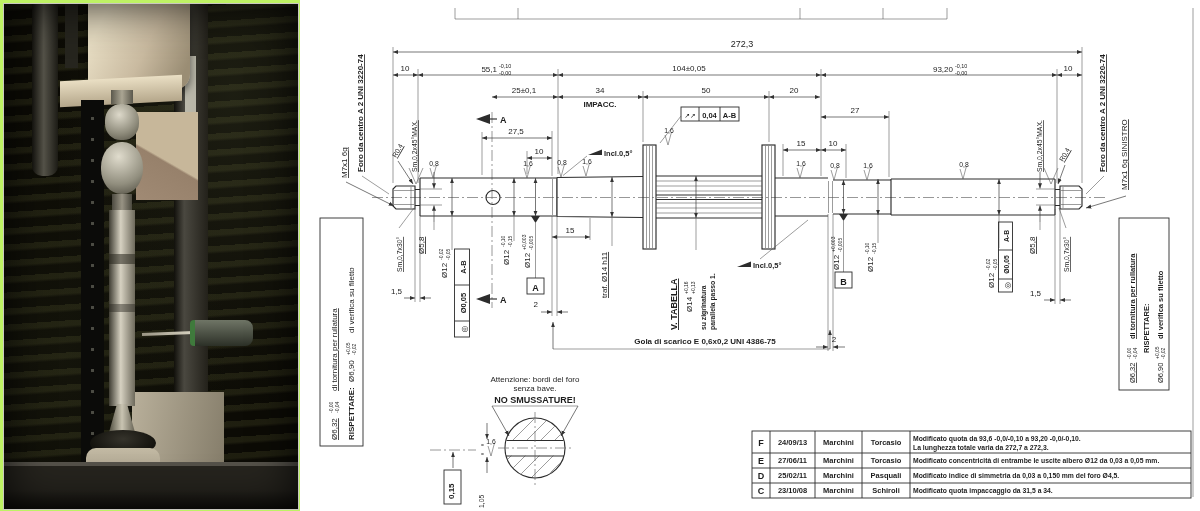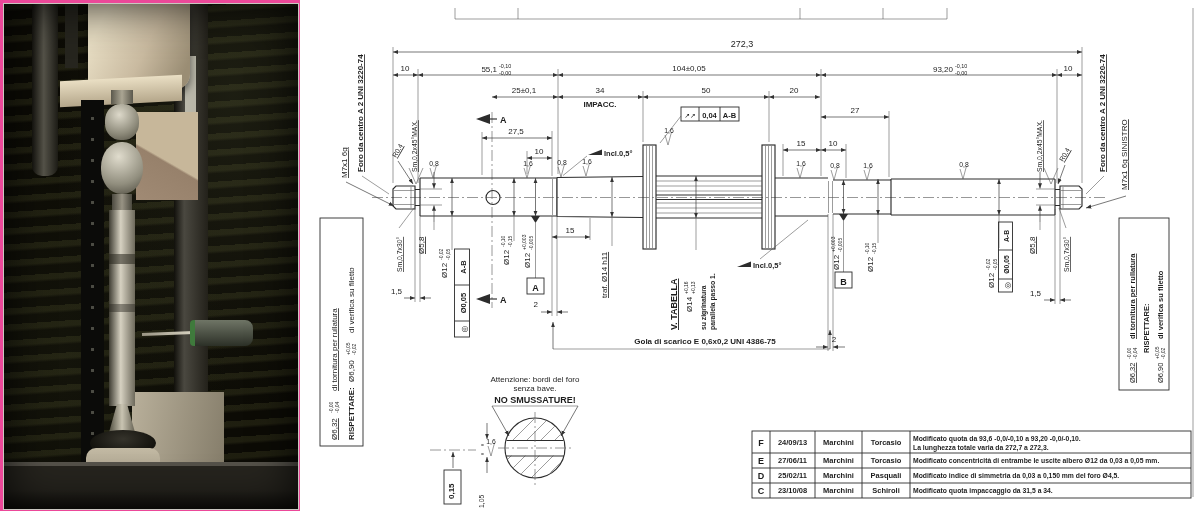--- a/index.html
+++ b/index.html
@@ -1,16 +1,16 @@
 <!DOCTYPE html>
 <html><head>
 <meta charset="utf-8">
 <style>
   html,body{margin:0;padding:0;background:#ffffff;}
-  #stage{position:relative;width:1200px;height:511px;background:#ec4899;overflow:hidden;
+  #stage{position:relative;width:1200px;height:511px;background:#bef264;overflow:hidden;
          font-family:"Liberation Sans",sans-serif;}
   
   #photo{position:absolute;left:3px;top:3px;width:294px;height:505px;background:#131108;overflow:hidden;border:1px solid #c9c7c0;}
   #photo div{position:absolute;}
   .bgstreaks{left:0;top:0;width:100%;height:100%;
      background:
        radial-gradient(ellipse at 78% 18%, rgba(130,140,95,.14), transparent 55%),
        radial-gradient(ellipse at 20% 70%, rgba(90,100,60,.10), transparent 50%),
        repeating-linear-gradient(176deg, rgba(92,100,56,.16) 0 5px, rgba(0,0,0,.38) 8px 16px);}
   .vignette{left:0;top:0;width:100%;height:100%;box-shadow:inset 0 0 46px rgba(0,0,0,.85);}

